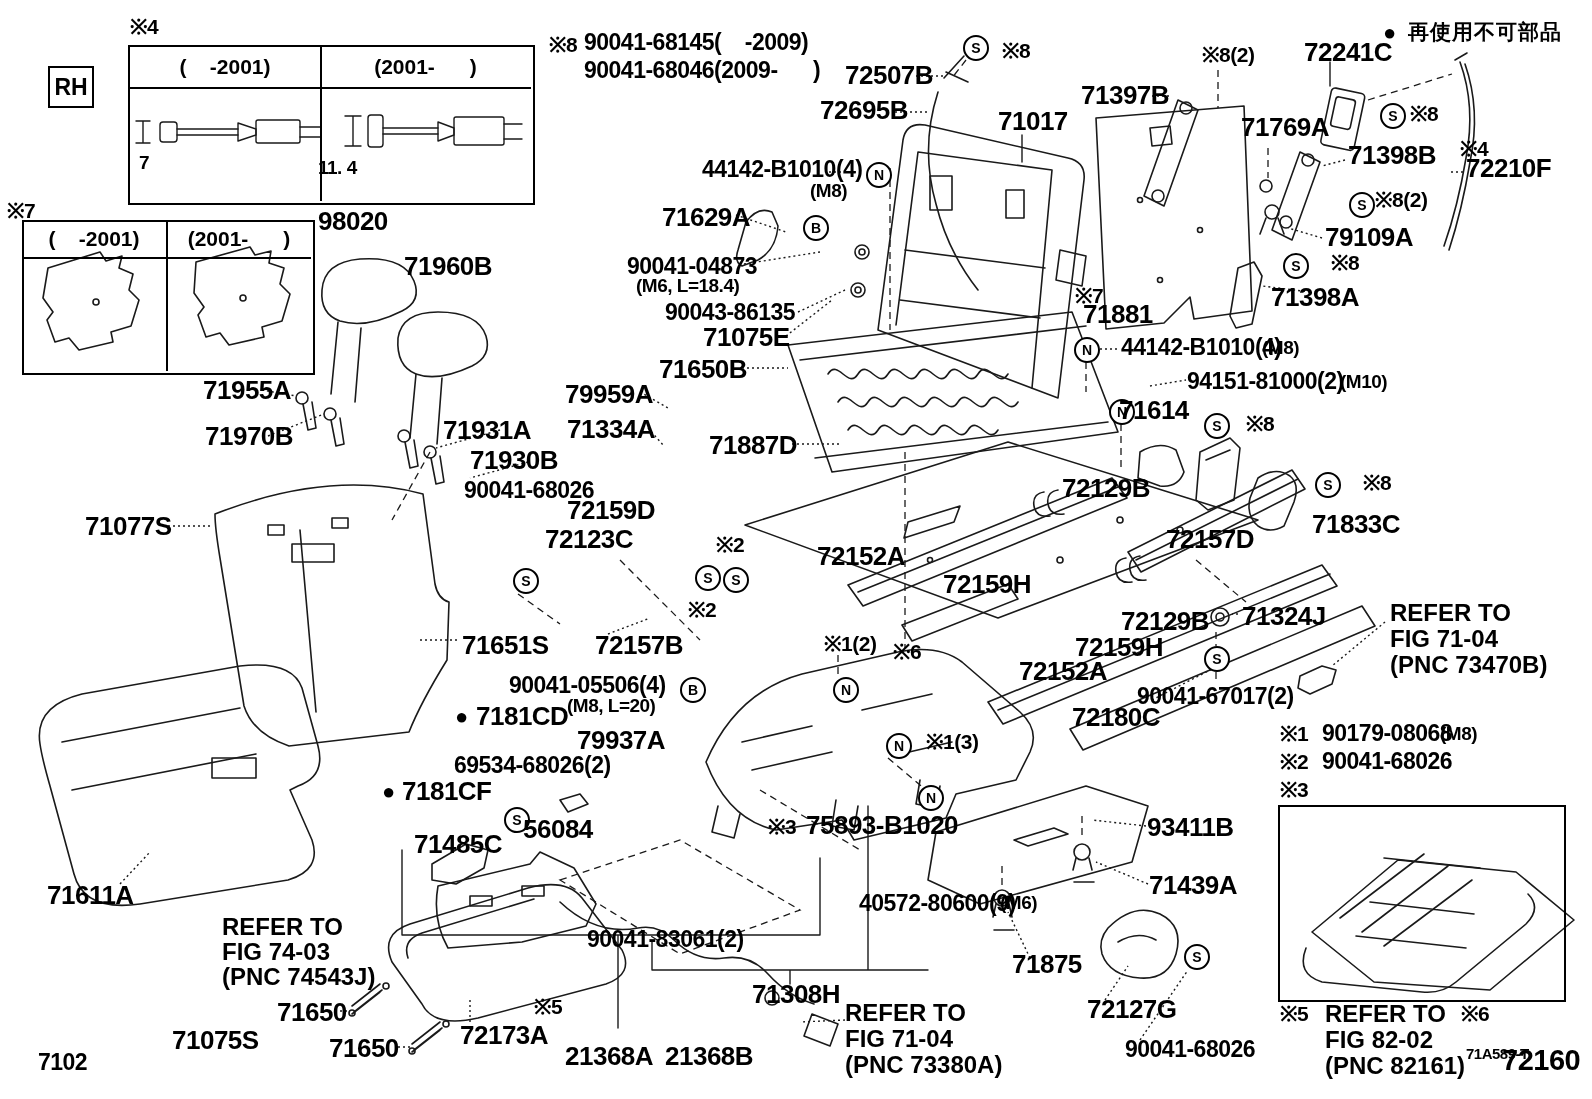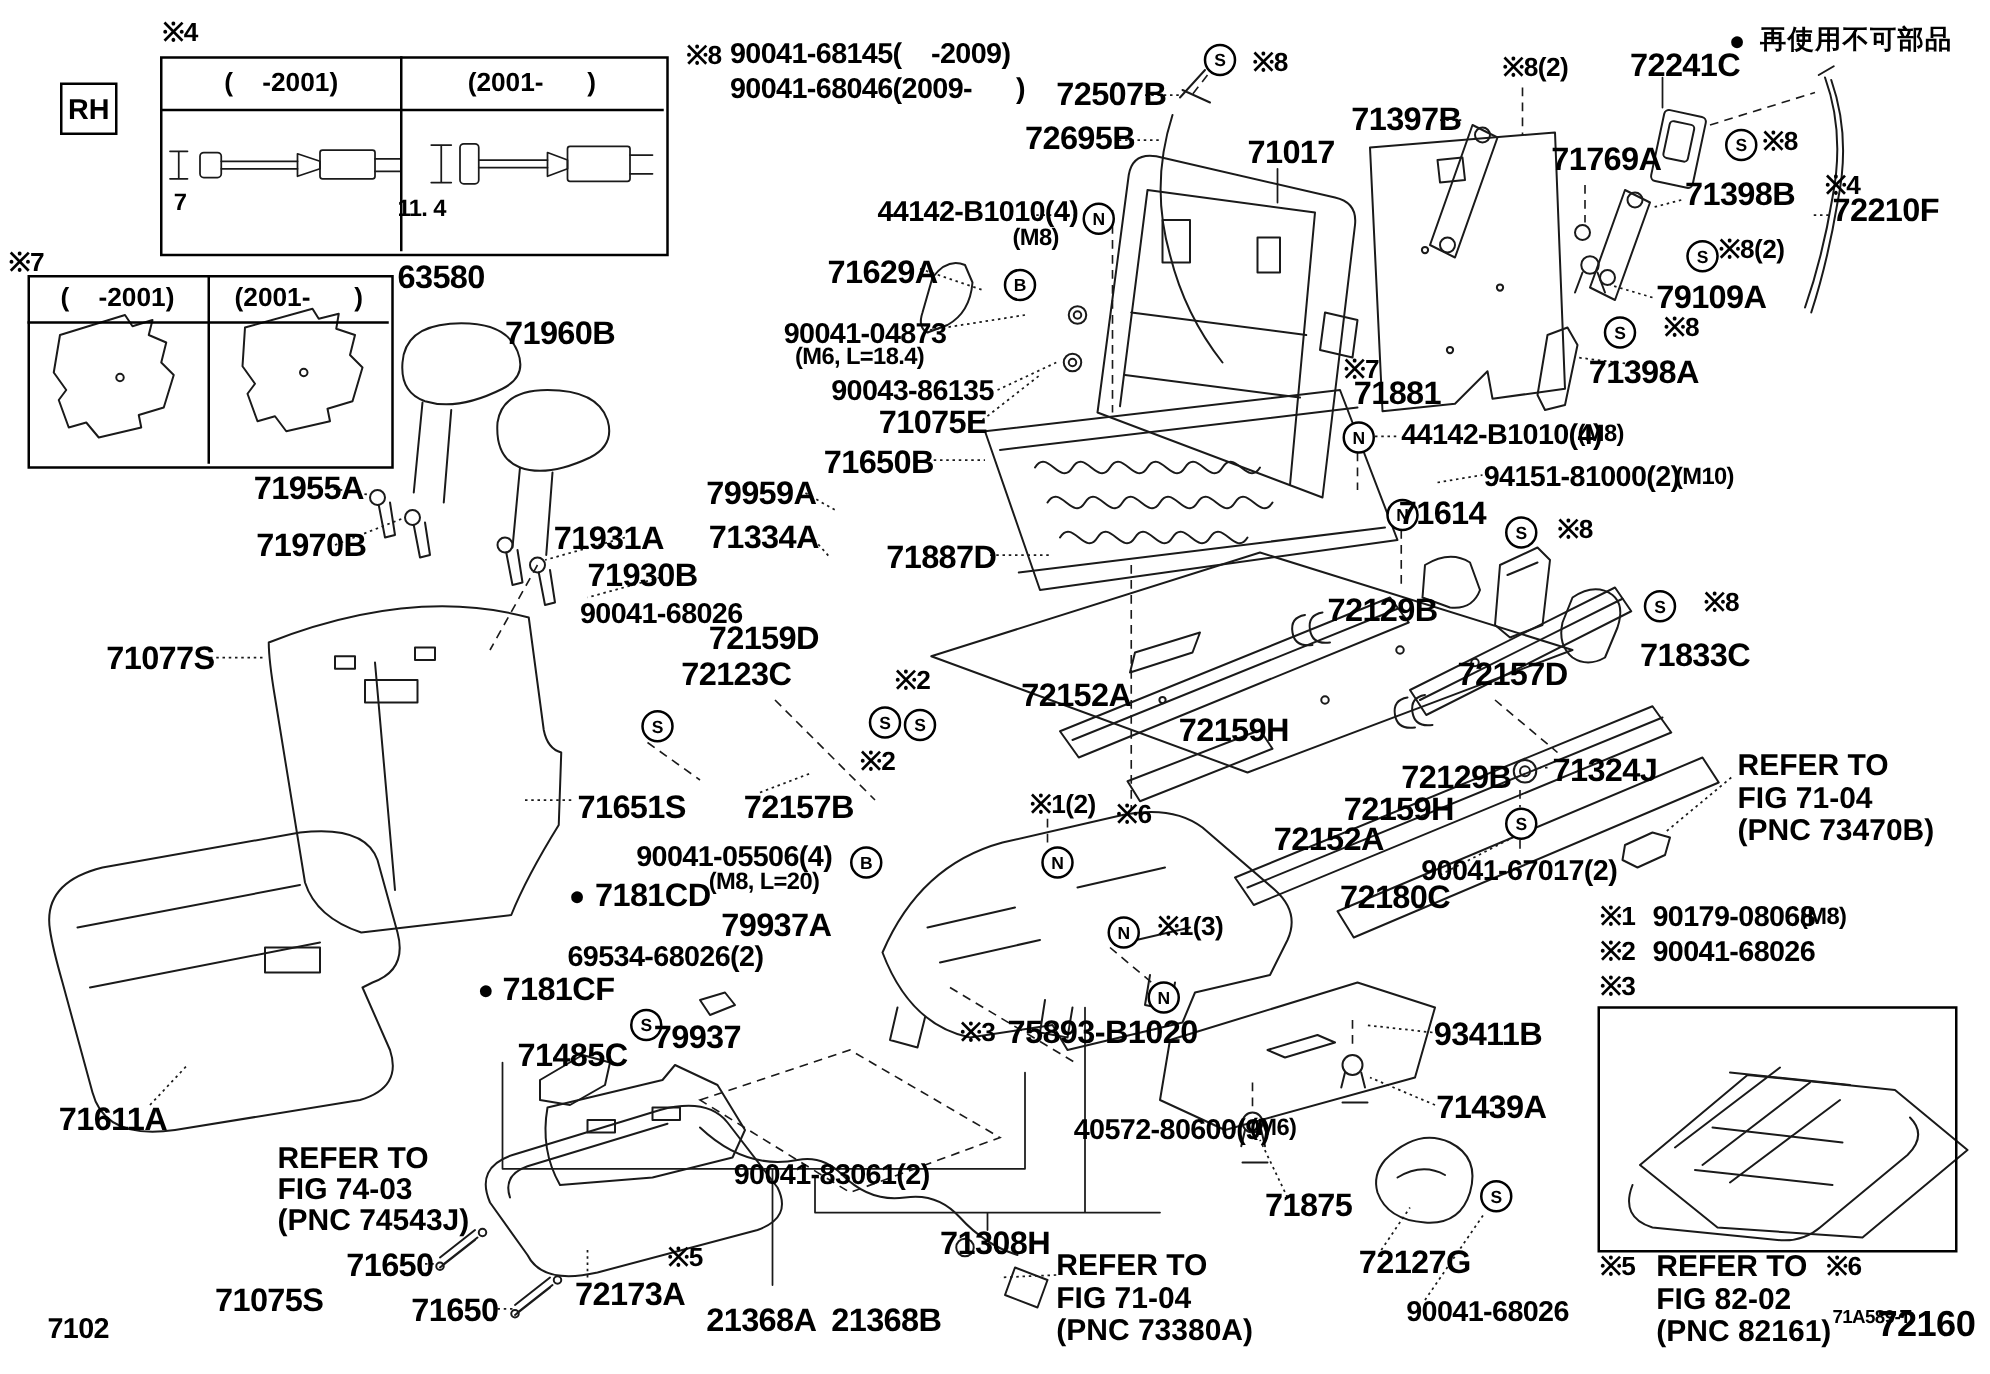--- a/index.html
+++ b/index.html
@@ -345,21 +345,21 @@
 <span class="circ" style="left:1109px;top:399px">N</span>
 <span class="lbl big" style="left:1119px;top:397px">71614</span>
 <span class="circ" style="left:1204px;top:413px">S</span>
 <span class="lbl tag" style="left:1246px;top:413px">※8</span>
 <span class="lbl big" style="left:1062px;top:475px">72129B</span>
 <span class="circ" style="left:1315px;top:472px">S</span>
 <span class="lbl tag" style="left:1363px;top:472px">※8</span>
 <span class="lbl big" style="left:1166px;top:526px">72157D</span>
 <span class="lbl big" style="left:1312px;top:511px">71833C</span>
 
-<span class="lbl big" style="left:318px;top:208px">63580</span>
+<span class="lbl big" style="left:318px;top:208px">98020</span>
 <span class="lbl big" style="left:404px;top:253px">71960B</span>
 <span class="lbl big" style="left:203px;top:377px">71955A</span>
 <span class="lbl big" style="left:205px;top:423px">71970B</span>
 <span class="lbl big" style="left:443px;top:417px">71931A</span>
 <span class="lbl big" style="left:470px;top:447px">71930B</span>
 <span class="lbl med" style="left:464px;top:478px">90041-68026</span>
 <span class="lbl big" style="left:567px;top:497px">72159D</span>
 <span class="lbl big" style="left:545px;top:526px">72123C</span>
 <span class="circ" style="left:513px;top:568px">S</span>
 <span class="lbl big" style="left:85px;top:513px">71077S</span>
@@ -392,21 +392,21 @@
 <span class="lbl ref" style="left:1390px;top:600px">REFER TO</span>
 <span class="lbl ref" style="left:1390px;top:626px">FIG 71-04</span>
 <span class="lbl ref" style="left:1390px;top:652px">(PNC 73470B)</span>
 <span class="circ" style="left:886px;top:733px">N</span>
 <span class="lbl tag" style="left:926px;top:731px">※1(3)</span>
 <span class="circ" style="left:918px;top:785px">N</span>
 
 <span class="lbl med" style="left:454px;top:753px">69534-68026(2)</span>
 <span class="lbl big" style="left:577px;top:727px">79937A</span>
 <span class="circ" style="left:504px;top:807px">S</span>
-<span class="lbl big" style="left:523px;top:816px">79937</span>
+<span class="lbl big" style="left:523px;top:816px">56084</span>
 <span class="lbl big" style="left:414px;top:831px">71485C</span>
 <span class="lbl tag" style="left:768px;top:816px">※3</span>
 <span class="lbl big" style="left:806px;top:812px">75893-B1020</span>
 <span class="lbl med" style="left:587px;top:927px">90041-83061(2)</span>
 <span class="lbl tag" style="left:534px;top:996px">※5</span>
 <span class="lbl big" style="left:752px;top:981px">71308H</span>
 <span class="lbl big" style="left:565px;top:1043px">21368A</span>
 <span class="lbl big" style="left:665px;top:1043px">21368B</span>
 <span class="lbl ref" style="left:845px;top:1000px">REFER TO</span>
 <span class="lbl ref" style="left:845px;top:1026px">FIG 71-04</span>

